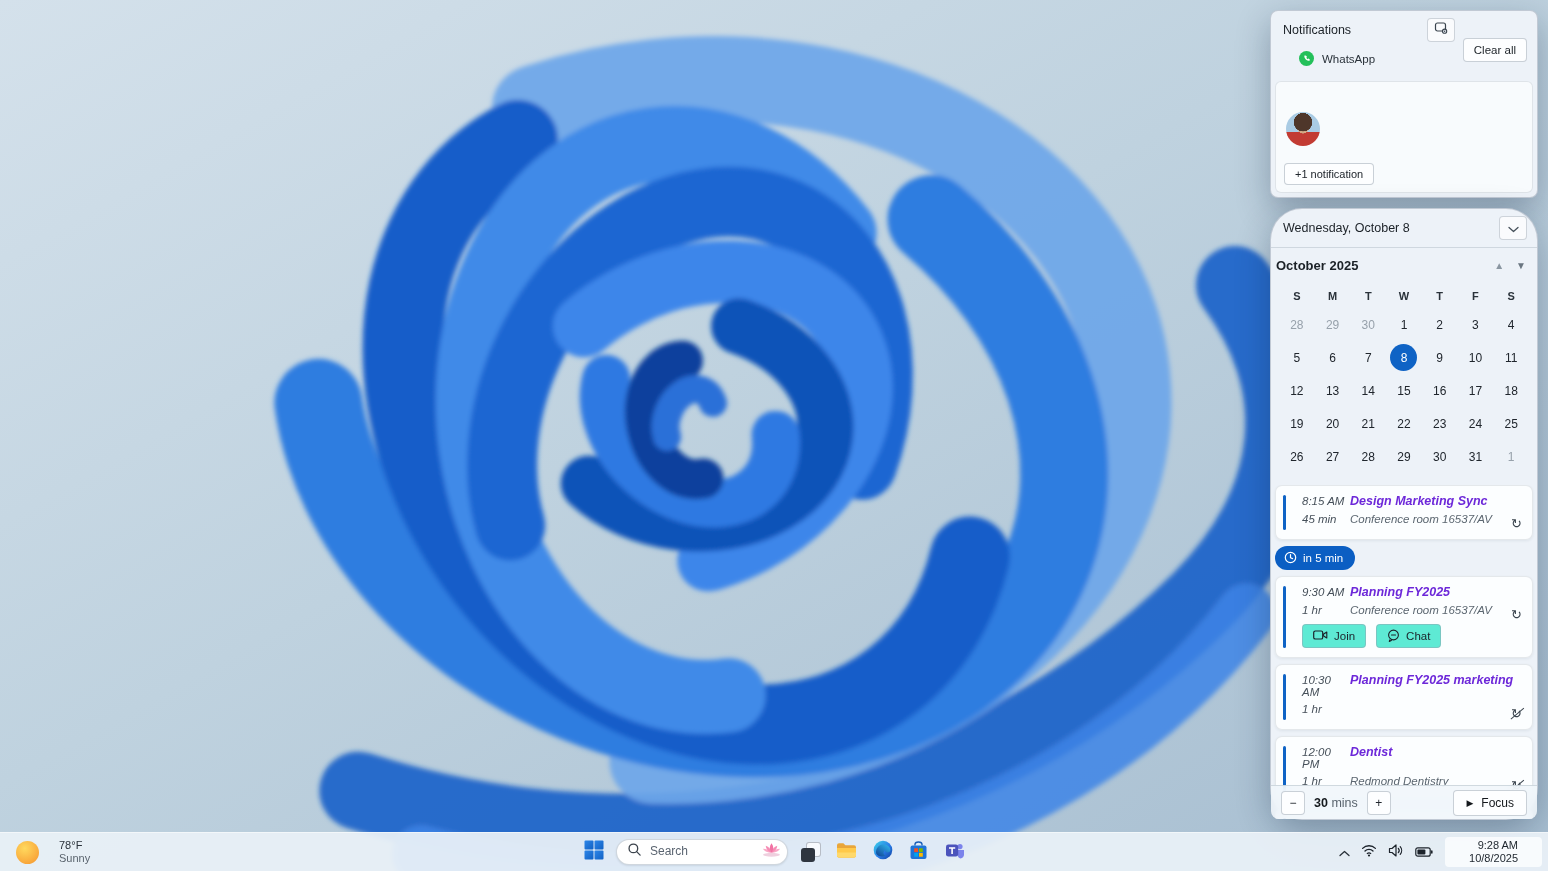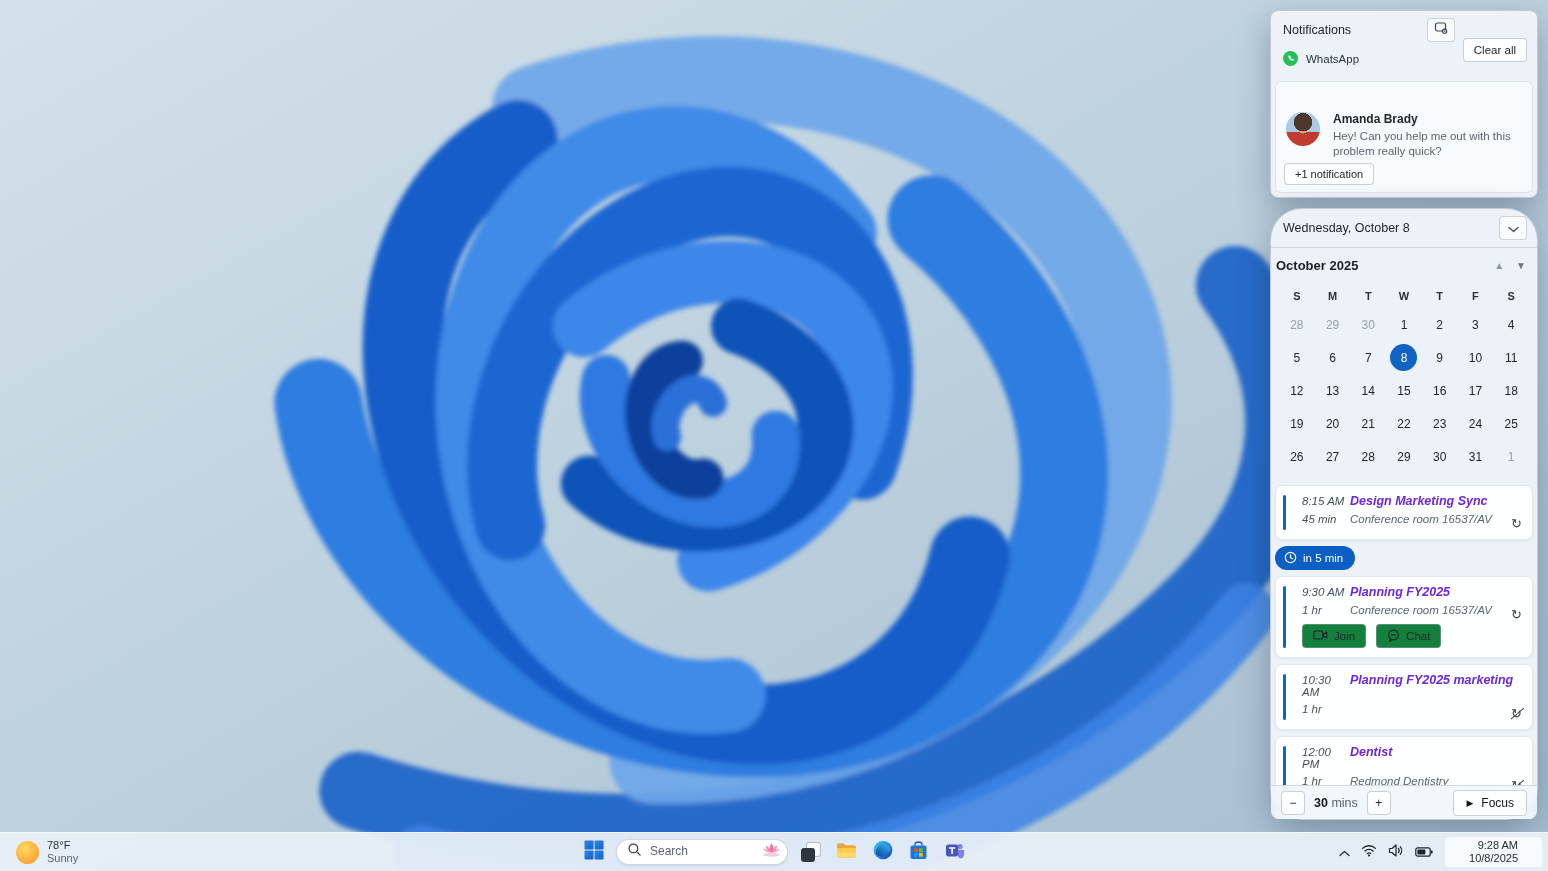--- a/index.html
+++ b/index.html
@@ -14,21 +14,21 @@
 
   
   .notif-panel{top:10px;height:188px;}
   .np-header{display:flex;align-items:center;height:38px;padding:0 10px 0 12px;}
   .np-title{font-size:12.5px;color:#1b2127;}
   .np-header .spacer{flex:1;}
   .icon-btn{width:26px;height:22px;display:flex;align-items:center;justify-content:center;
             background:rgba(255,255,255,.7);border:1px solid rgba(150,162,175,.45);border-radius:4px;cursor:default;}
   .clear-btn{margin-left:8px;height:22px;padding:0 10px;background:#fdfeff;border:1px solid rgba(150,162,175,.5);
              border-radius:4px;font-size:11.5px;display:flex;align-items:center;color:#1b2127;margin-top:40px;}
-  .np-group{display:flex;align-items:center;gap:8px;padding:2px 12px 4px;}
+  .np-group{display:flex;align-items:center;gap:8px;padding:2px 28px 4px;}
   .wa-icon{width:15px;height:15px;border-radius:50%;background:#23c05a;display:flex;align-items:center;justify-content:center;}
   .np-group-label{font-size:11.5px;color:#2a323a;}
   .np-card{position:absolute;left:4px;right:4px;top:70px;bottom:4px;background:rgba(250,252,254,.8);
            border:1px solid rgba(165,177,189,.3);border-radius:6px;}
   .np-row1{display:flex;align-items:center;gap:8px;padding:9px 10px 0;}
   .np-when{font-size:11.5px;color:#45505a;}
   .np-body{position:absolute;left:10px;top:30px;display:flex;gap:13px;}
   .avatar{width:34px;height:34px;border-radius:50%;overflow:hidden;flex:0 0 auto;
           background:
             radial-gradient(circle at 50% 30%, #4e362a 0 31%, rgba(0,0,0,0) 32%),
@@ -66,39 +66,39 @@
   .ev-line:last-child{margin-bottom:0;}
   .ev-time{width:48px;font-size:11.5px;color:#46505a;flex:0 0 48px;}
   .ev-title{font-size:12.5px;font-weight:700;color:#6d28d9;}
   .ev-loc{font-size:11.5px;color:#5b6670;}
   .ev-icon{position:absolute;right:10px;bottom:9px;font-size:13px;line-height:13px;color:#39434d;}
   .ev-icon.slashed::after{content:"";position:absolute;left:-2px;top:6px;width:17px;height:1.4px;
                           background:#39434d;transform:rotate(-40deg);}
   .reminder{display:inline-flex;align-items:center;gap:6px;height:24px;padding:0 12px 0 9px;margin:0 0 6px 4px;
             border-radius:13px;background:#0b5ec3;color:#fff;font-size:11.5px;}
   .mini-row{display:flex;gap:10px;margin-top:8px;}
-  .mini-btn{display:inline-flex;align-items:center;gap:6px;height:22px;padding:0 10px;background:#15803d;
+  .mini-btn{display:inline-flex;align-items:center;gap:6px;height:22px;padding:0 10px;background:#5eead4;
             border:1px solid rgba(150,162,175,.5);border-radius:4px;font-size:11.5px;color:#1c232a;}
 
   
   .focus-bar{position:absolute;left:0;right:0;bottom:0;height:34px;background:rgba(240,246,251,.88);
              backdrop-filter:blur(6px);border-top:1px solid rgba(120,135,150,.28);
              border-radius:0 0 8px 8px;display:flex;align-items:center;padding:0 10px;gap:9px;box-sizing:border-box;}
   .step-btn{width:22px;height:22px;display:flex;align-items:center;justify-content:center;background:#fdfeff;
             border:1px solid rgba(150,162,175,.5);border-radius:4px;font-size:12px;color:#20262d;}
   .focus-dur{font-size:12.5px;color:#5a646e;}
   .focus-dur b{color:#14181c;}
   .focus-btn{margin-left:auto;height:24px;padding:0 12px;background:#fdfeff;border:1px solid rgba(150,162,175,.5);
              border-radius:4px;display:inline-flex;align-items:center;gap:8px;font-size:12px;color:#14181c;}
   .play-glyph{font-size:9px;color:#14181c;}
 
   
   .taskbar{position:absolute;left:0;right:0;bottom:0;height:38px;background:rgba(233,240,247,.94);
            border-top:1px solid rgba(255,255,255,.5);}
-  .weather{position:absolute;left:10px;top:0;height:38px;display:flex;align-items:center;gap:8px;padding:0 6px;}
+  .weather{position:absolute;left:10px;top:0;height:38px;display:flex;align-items:center;gap:20px;padding:0 6px;}
   .sun{width:23px;height:23px;border-radius:50%;background:radial-gradient(circle at 38% 32%, #ffd95e, #f9a83b 70%, #ef8f2d);}
   .weather-txt{font-size:11px;line-height:13px;color:#2a323a;}
   .weather-txt .cond{color:#5a646e;}
   .task-center{position:absolute;left:50%;top:0;height:38px;transform:translateX(-50%);
                display:flex;align-items:center;gap:9px;}
   .tbtn{width:27px;height:27px;display:flex;align-items:center;justify-content:center;border-radius:5px;}
   .search-pill{width:172px;height:26px;background:#fff;border:1px solid rgba(170,182,194,.55);border-radius:14px;
                display:flex;align-items:center;gap:8px;padding:0 5px 2px 10px;box-shadow:0 1px 2px rgba(20,40,60,.1);box-sizing:border-box;}
   .search-pill .ph{flex:1;font-size:12px;color:#5a6470;}
   .tray{position:absolute;right:6px;top:0;height:38px;display:flex;align-items:center;gap:5px;}
@@ -158,24 +158,20 @@
       <span class="wa-icon">
         <svg width="9" height="9" viewBox="0 0 16 16">
             <path d="M5.6 2.9c.3-.3.9-.4 1.2-.1l1.7 1.7c.3.3.3.9 0 1.2l-.9.9c.6 1.1 1.5 2 2.6 2.6l.9-.9c.3-.3.9-.3 1.2 0l1.7 1.7c.3.3.2.9-.1 1.2-.8.8-1.9 1.1-2.9.8-3.2-1-5.8-3.6-6.8-6.8-.3-1 0-2.1.8-2.9z" fill="#fff"></path>
           </svg>
       </span>
       <span class="np-group-label">WhatsApp</span>
     </div>
     <div class="np-card">
       <div class="np-body">
         <span class="avatar"></span>
-        <span>
-          <div class="np-sender">Amanda Brady</div>
-          <div class="np-message">Hey! Can you help me out with this problem really quick?</div>
-        </span>
       </div>
       <span class="np-more">+1 notification</span>
     </div>
   </div>
 
   <div class="panel cal-panel">
     <div class="cal-datebar">
       <span class="cal-date">Wednesday, October 8</span>
       <span class="icon-btn">
         <span>

